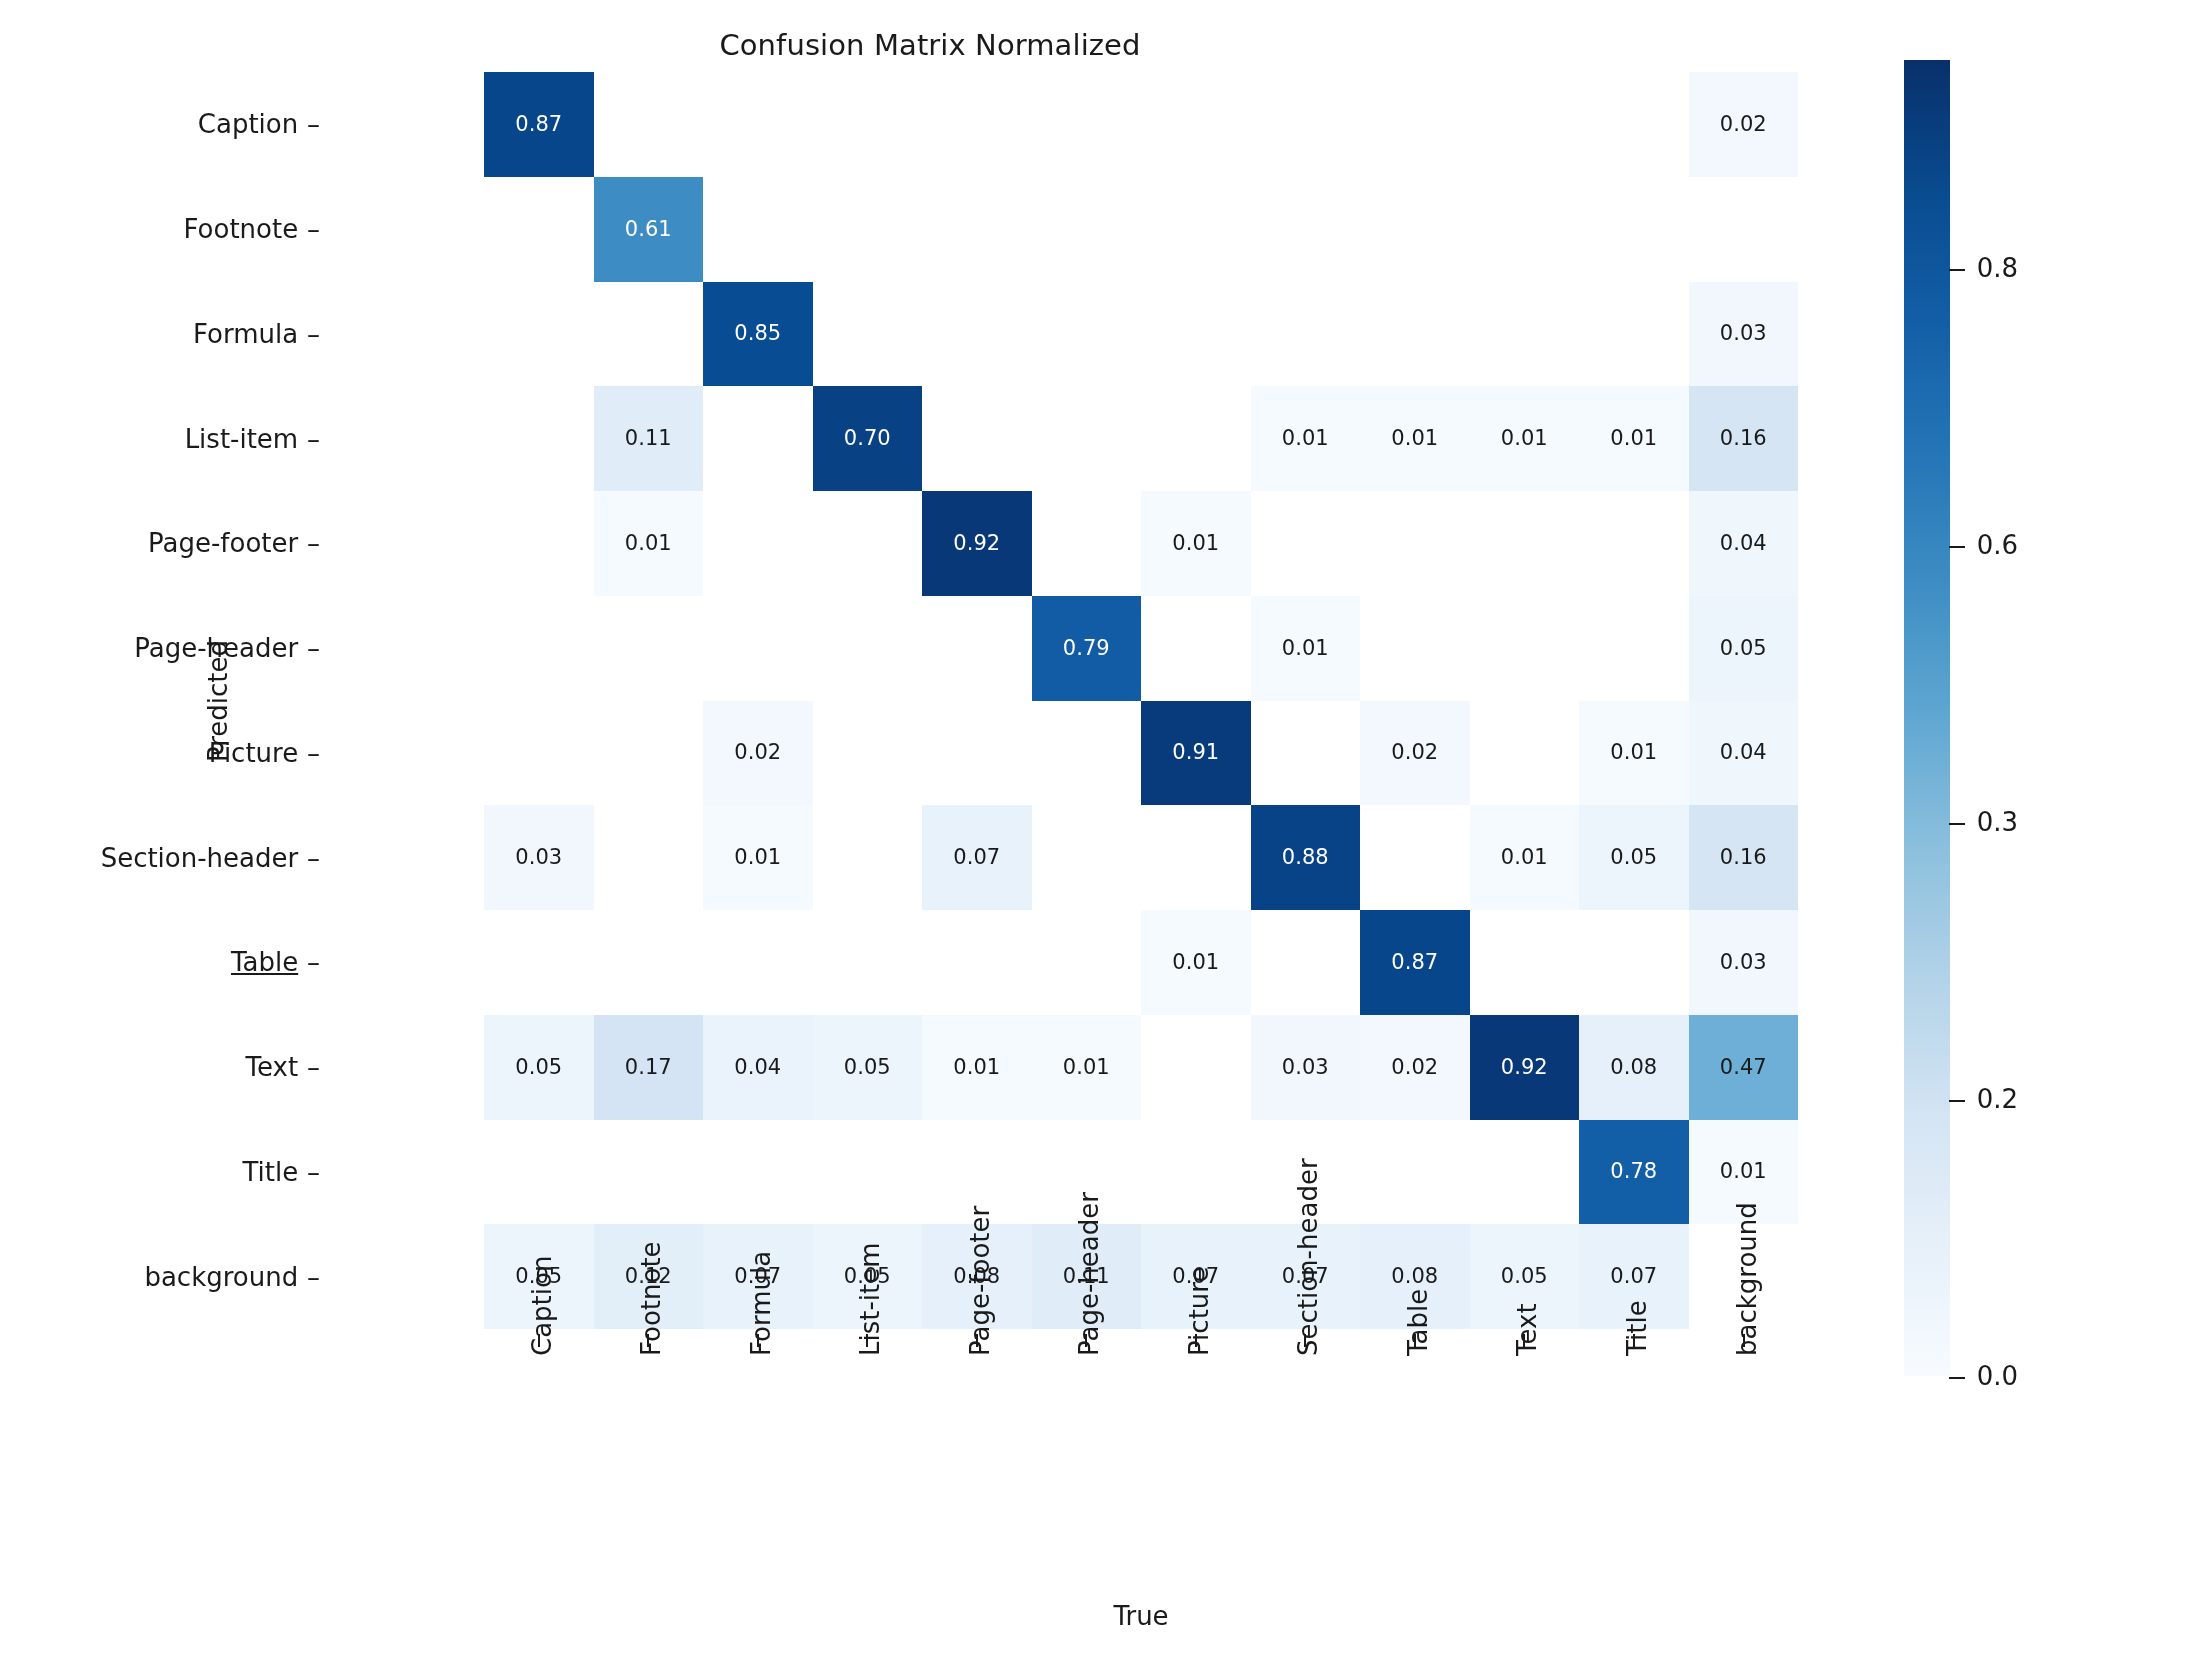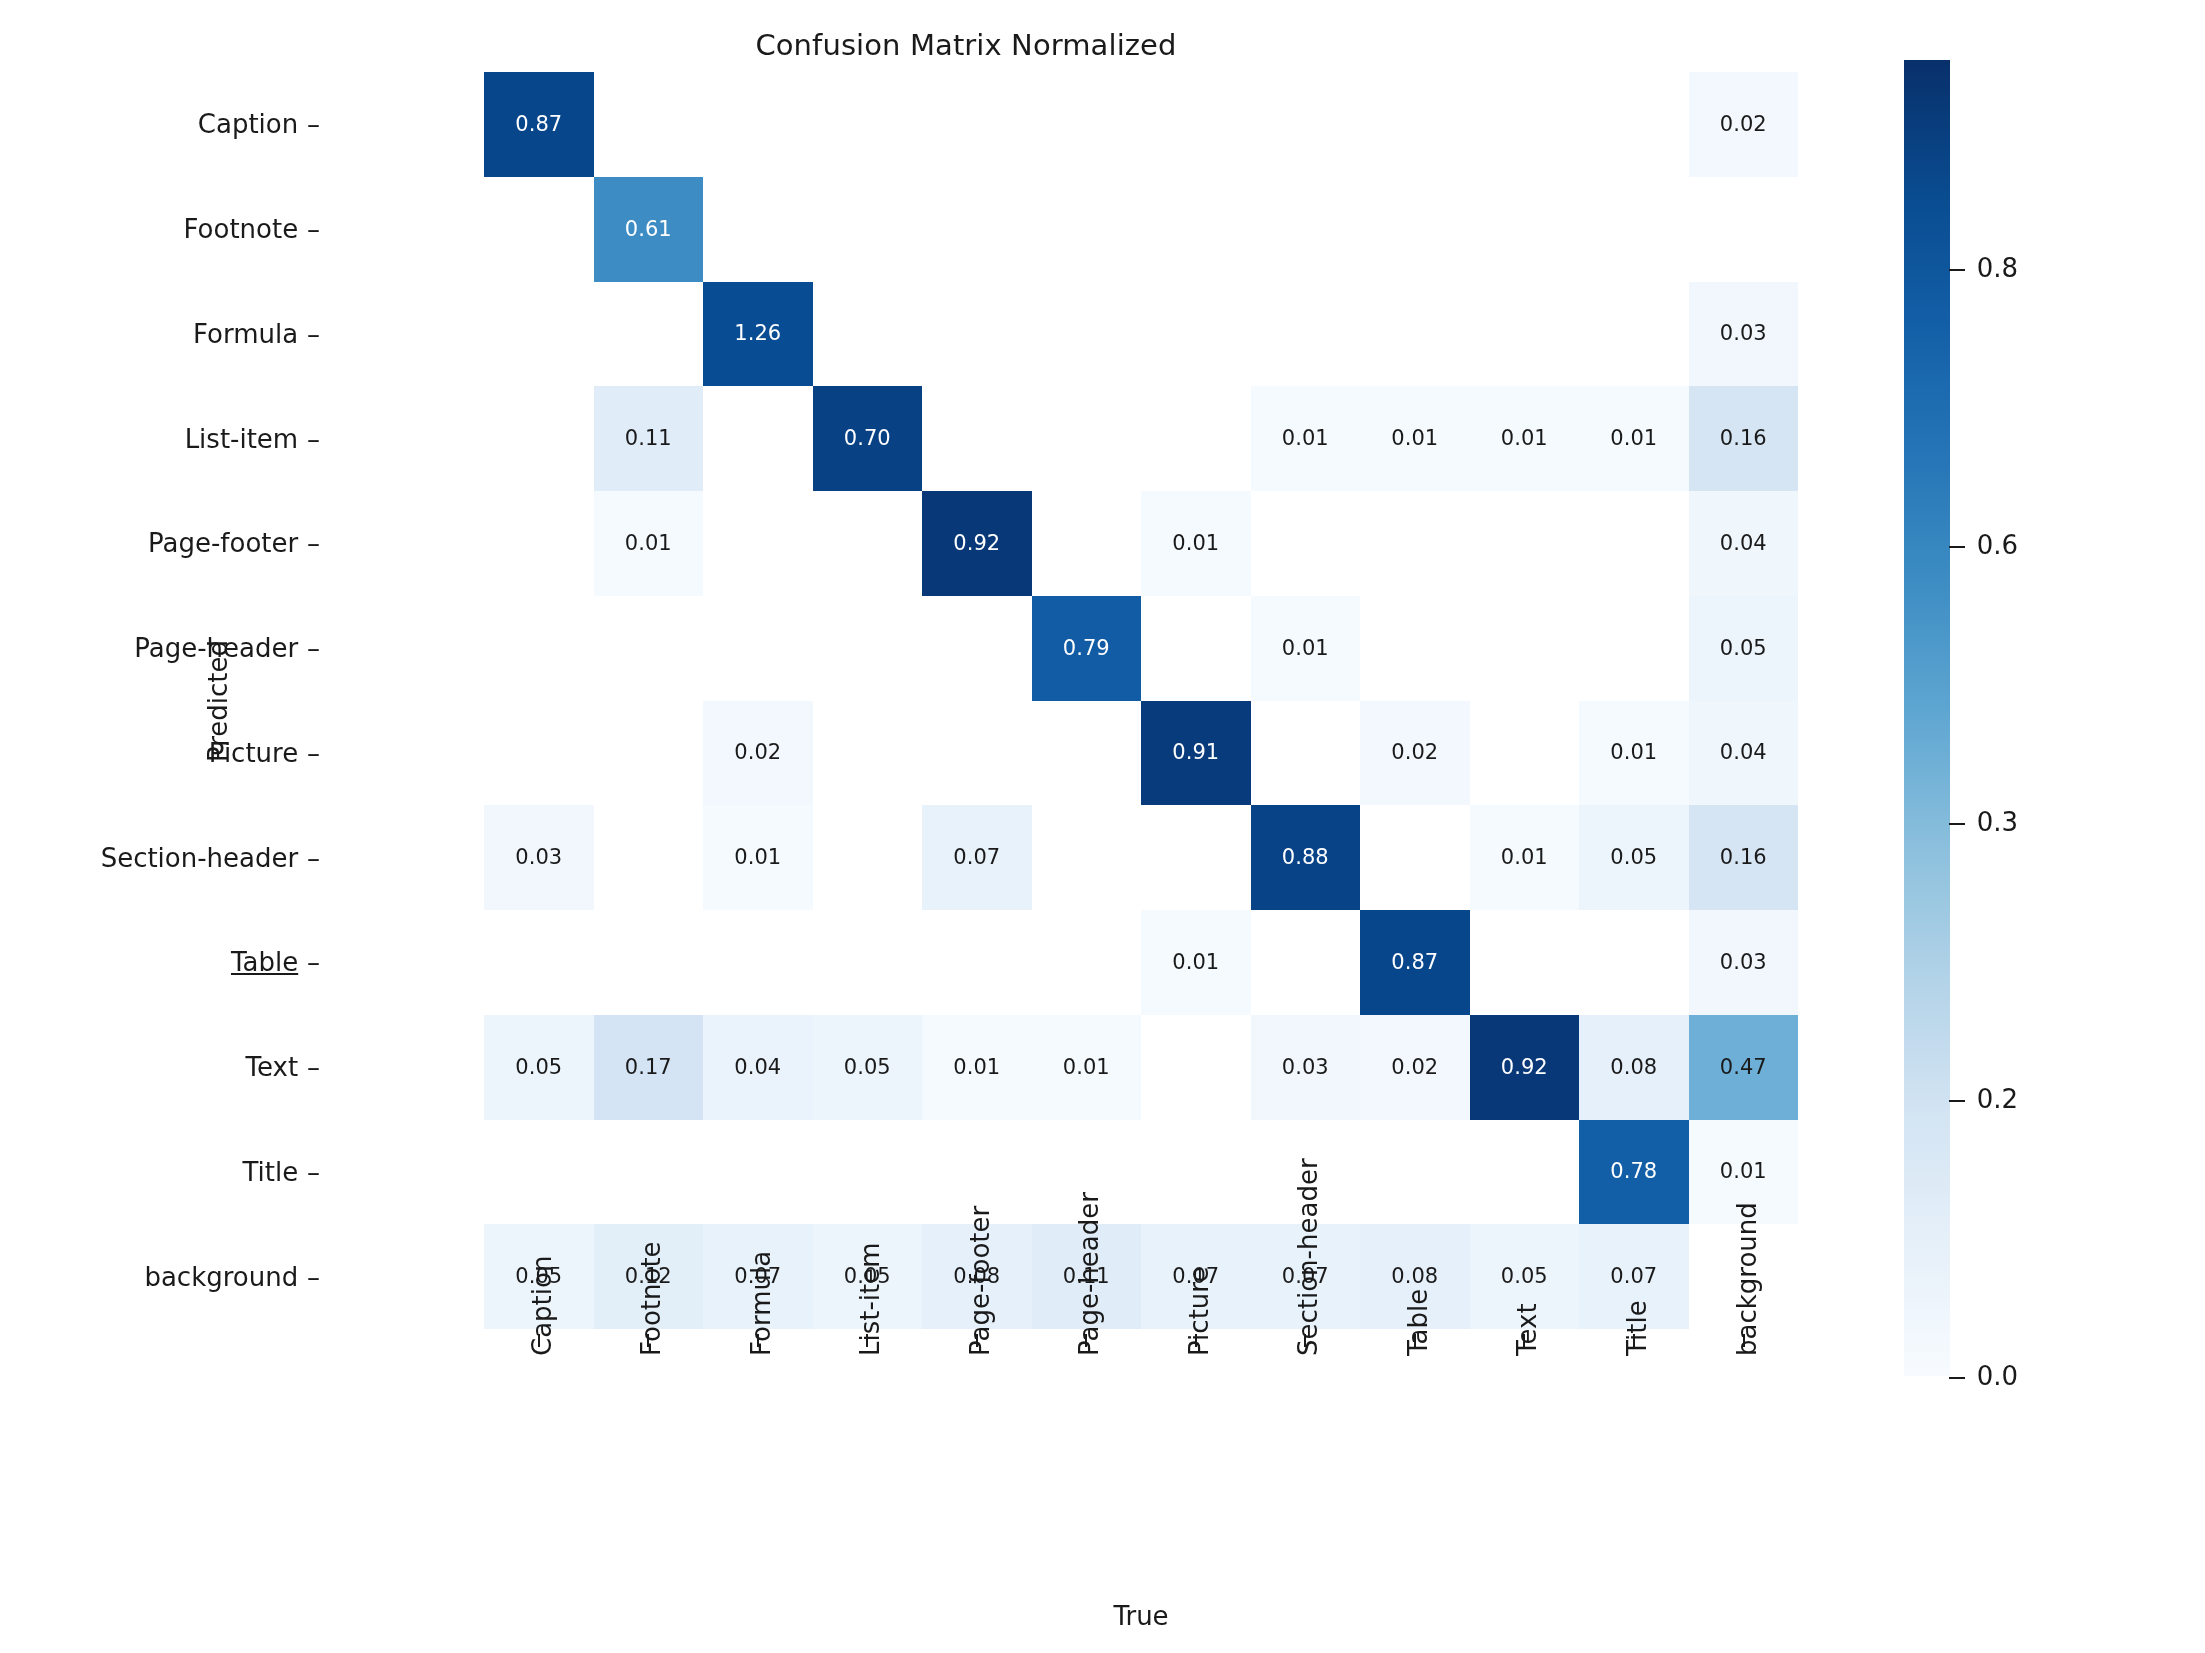--- a/index.html
+++ b/index.html
@@ -20,21 +20,20 @@
   #chart-title {
     position: absolute;
     left: 0;
     top: 28px;
     width: 1860px;
     text-align: center;
     font-size: 29px;
     font-weight: 400;
     color: #1a1a1a;
     letter-spacing: 0.1px;
-    padding-left: 36px;
   }
 
   
   #heatmap-grid {
     position: absolute;
     left: 484px;
     top: 72px;
     width: 1314px;
     height: 1257px;
     display: grid;
@@ -203,21 +202,21 @@
     <div class="cell" style="background: rgb(255, 255, 255);"></div>
     <div class="cell" style="background: rgb(255, 255, 255);"></div>
     <div class="cell" style="background: rgb(255, 255, 255);"></div>
     <div class="cell" style="background: rgb(255, 255, 255);"></div>
     <div class="cell" style="background: rgb(255, 255, 255);"></div>
     <div class="cell" style="background: rgb(255, 255, 255);"></div>
     <div class="cell" style="background: rgb(255, 255, 255);"></div>
     <div class="cell" style="background: rgb(255, 255, 255);"></div>
     <div class="cell" style="background: rgb(255, 255, 255);"></div>
     <div class="cell" style="background: rgb(8, 76, 148);">
-      <span class="cell-value" style="color: rgb(255, 255, 255);">1.26</span>
+      <span class="cell-value" style="color: rgb(255, 255, 255);">0.85</span>
     </div>
     <div class="cell" style="background: rgb(255, 255, 255);"></div>
     <div class="cell" style="background: rgb(255, 255, 255);"></div>
     <div class="cell" style="background: rgb(255, 255, 255);"></div>
     <div class="cell" style="background: rgb(255, 255, 255);"></div>
     <div class="cell" style="background: rgb(255, 255, 255);"></div>
     <div class="cell" style="background: rgb(255, 255, 255);"></div>
     <div class="cell" style="background: rgb(255, 255, 255);"></div>
     <div class="cell" style="background: rgb(255, 255, 255);"></div>
     <div class="cell" style="background: rgb(241, 247, 253);">

